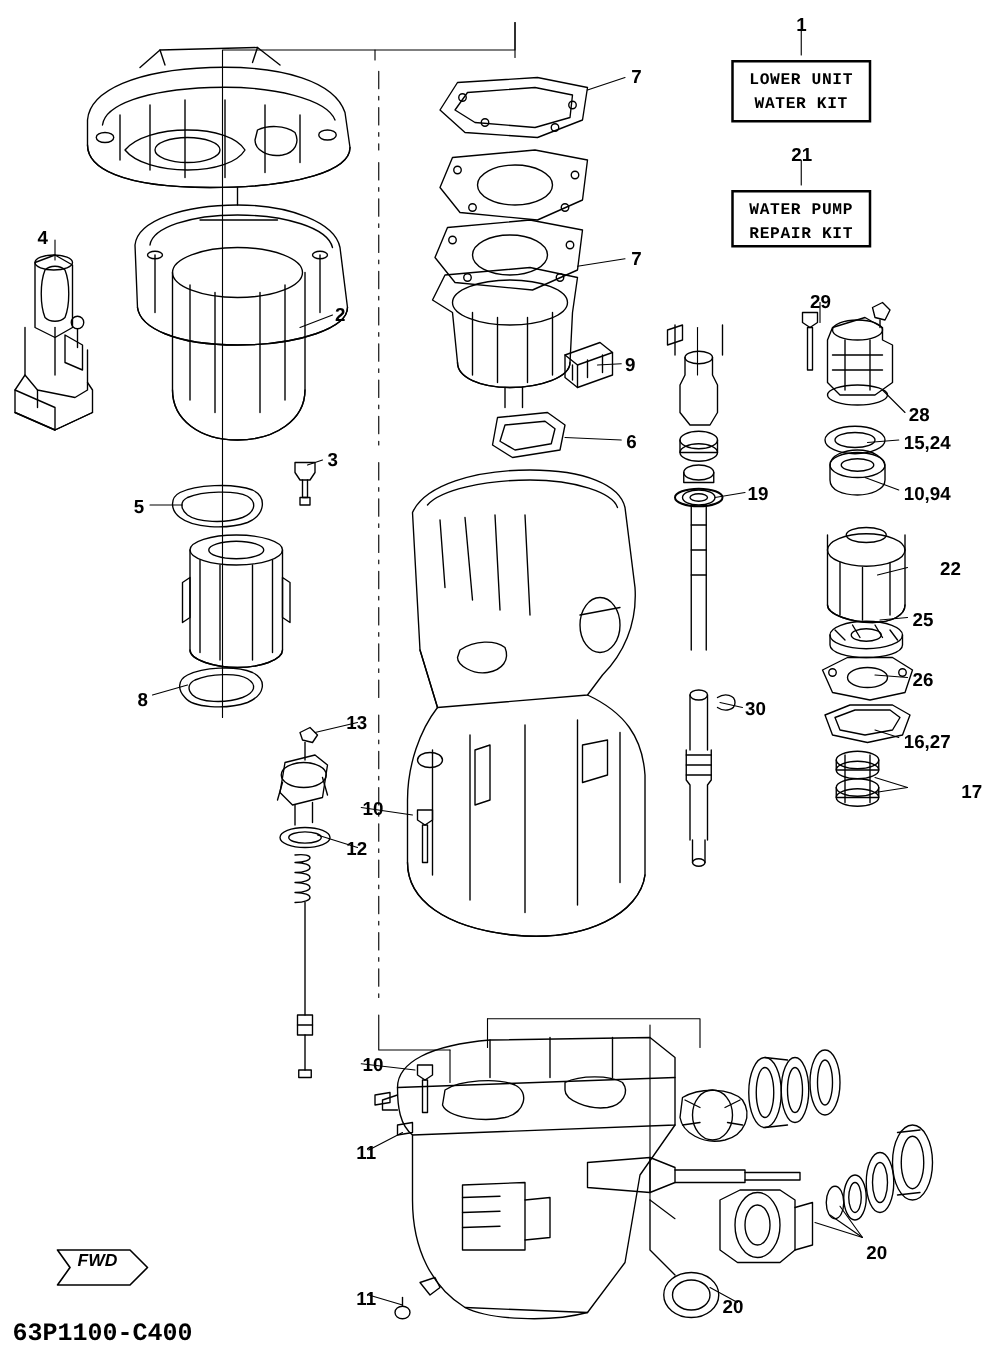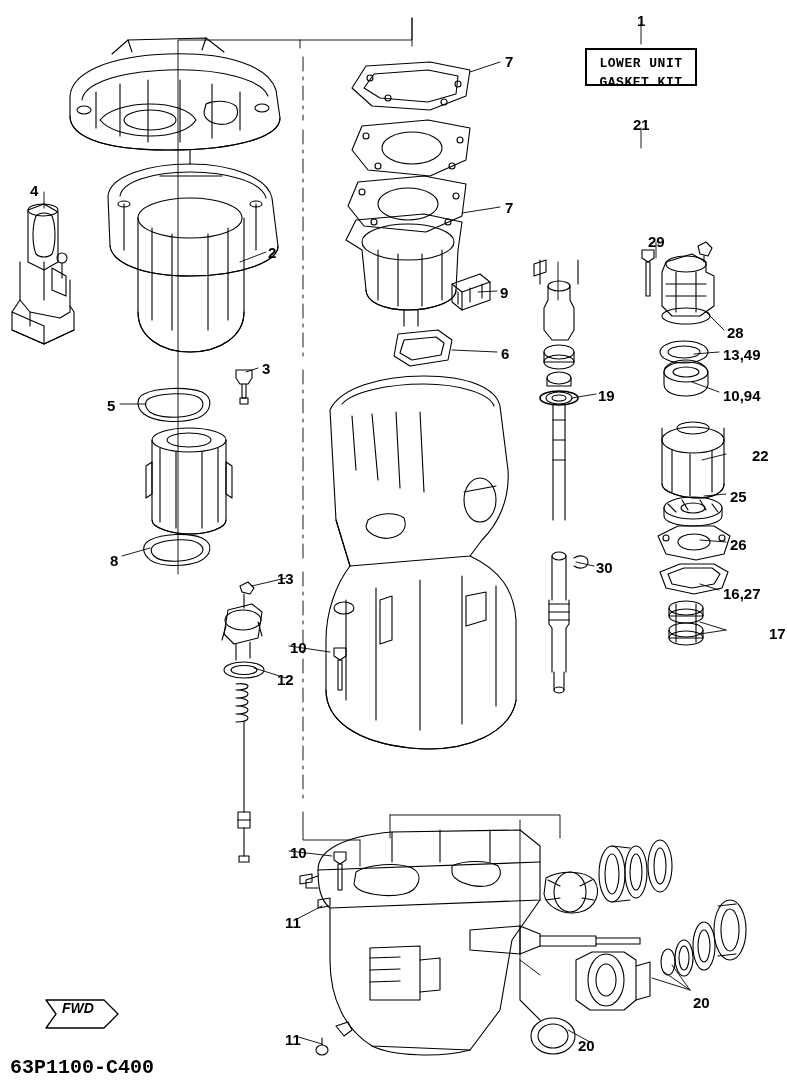--- a/index.html
+++ b/index.html
@@ -439,37 +439,41 @@
         <ellipse cx="559" cy="398" rx="19" ry="7" stroke-width="1.6"></ellipse>
       </g>
 
       <g stroke-width="1.3">
         <path d="M46 1000 L104 1000 L118 1014 L104 1028 L46 1028 L56 1014 Z"></path>
       </g>
     </g>
   </svg>
 
   <div class="kitlabel" style="left:637px; top:12px;">1</div>
-  <div class="kitbox" style="left:585px; top:48px; width:112px; height:38px;">
+  <div class="kitbox" style="left:585px; top:48px; width:112px; height:50px;">
     <span class="l1">LOWER UNIT</span>
-    <span class="l2">GASKET KIT</span>
+    <span class="l2">WATER KIT</span>
   </div>
 
   <div class="kitlabel" style="left:633px; top:116px;">21</div>
+  <div class="kitbox" style="left:585px; top:152px; width:112px; height:46px;">
+    <span class="l1">WATER PUMP</span>
+    <span class="l2">REPAIR KIT</span>
+  </div>
 
   <div class="callout" style="left:505px; top:54px;">7</div>
   <div class="callout" style="left:505px; top:200px;">7</div>
   <div class="callout" style="left:30px; top:183px;">4</div>
   <div class="callout" style="left:268px; top:245px;">2</div>
   <div class="callout" style="left:500px; top:285px;">9</div>
   <div class="callout" style="left:648px; top:234px;">29</div>
   <div class="callout" style="left:727px; top:325px;">28</div>
   <div class="callout" style="left:262px; top:361px;">3</div>
   <div class="callout" style="left:501px; top:346px;">6</div>
-  <div class="callout" style="left:723px; top:347px;">13,49</div>
+  <div class="callout" style="left:723px; top:347px;">15,24</div>
   <div class="callout" style="left:107px; top:398px;">5</div>
   <div class="callout" style="left:598px; top:388px;">19</div>
   <div class="callout" style="left:723px; top:388px;">10,94</div>
   <div class="callout" style="left:752px; top:448px;">22</div>
   <div class="callout" style="left:730px; top:489px;">25</div>
   <div class="callout" style="left:730px; top:537px;">26</div>
   <div class="callout" style="left:110px; top:553px;">8</div>
   <div class="callout" style="left:277px; top:571px;">13</div>
   <div class="callout" style="left:596px; top:560px;">30</div>
   <div class="callout" style="left:723px; top:586px;">16,27</div>

